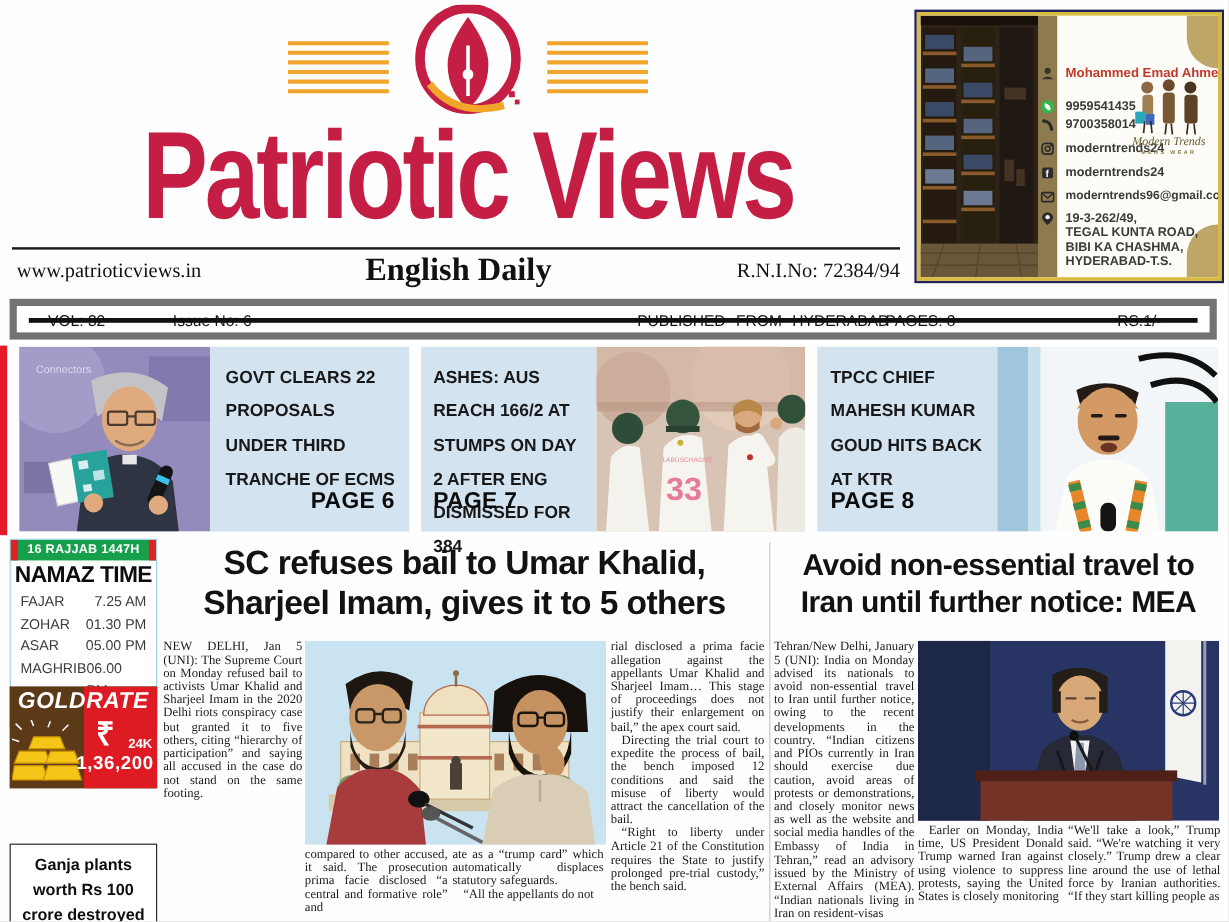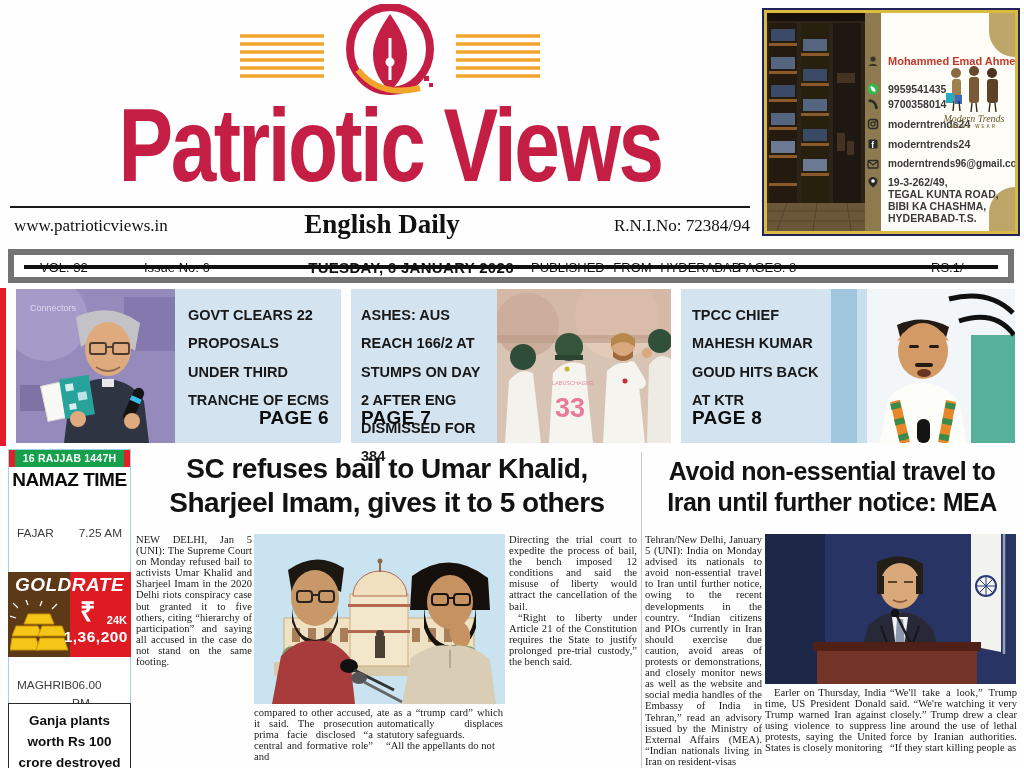--- a/index.html
+++ b/index.html
@@ -43,21 +43,21 @@
   .tbox{position:absolute;top:289px;height:154px;box-sizing:border-box;background:#d3e3f0;
         padding:12px 8px 6px 13px;font-weight:bold;font-size:14.5px;line-height:1.95;color:#181818;}
   .tpage{position:absolute;bottom:7px;font-size:19px;font-weight:800;color:#0c0c0c;letter-spacing:.3px;}
   
   .namaz{position:absolute;left:8px;top:449px;width:123px;box-sizing:border-box;background:#fff;
         border:1px solid #9fd2e6;padding-bottom:4px;}
   .namaz-hijri{position:relative;height:17px;background:#16a04c;color:#fff;text-align:center;
         font-size:10.5px;font-weight:800;line-height:17px;letter-spacing:.2px;}
   .namaz-cap{position:absolute;top:0;width:6px;height:100%;background:#e42027;}
   .namaz-title{text-align:center;font-size:19px;font-weight:800;color:#0c0c0c;letter-spacing:-.5px;padding:2px 0 1px;}
-  .namaz-row{display:flex;justify-content:space-between;padding:0 8px;font-size:11.8px;color:#3c3c3c;line-height:18.5px;margin-top:32px;}
+  .namaz-row{display:flex;justify-content:space-between;padding:0 8px;font-size:11.8px;color:#3c3c3c;line-height:18.5px;}
   .gold{position:absolute;left:8px;top:572px;width:123px;height:85px;background:#5d3a17;overflow:hidden;}
   .gold-red{position:absolute;right:0;top:0;width:61px;height:100%;background:#de1b22;}
   .gold-title{position:absolute;left:0;top:2px;width:100%;text-align:center;font-style:italic;
         font-weight:800;font-size:19px;color:#fff;letter-spacing:.5px;}
   .gold-rupee{position:absolute;left:72px;top:20px;font-size:27px;font-weight:bold;color:#fff;}
   .gold-karat{position:absolute;right:4px;top:42px;font-size:11px;font-weight:bold;color:#fff;}
   .gold-price{position:absolute;right:3px;top:56px;font-size:15.5px;font-weight:bold;color:#fff;letter-spacing:.5px;}
   .gold-bars{position:absolute;left:2px;top:28px;}
   .ganja{position:absolute;left:8px;top:663px;width:123px;height:105px;box-sizing:border-box;
         border:1.5px solid #2a2a2a;background:#fff;overflow:hidden;margin-top:40px;}
@@ -236,21 +236,20 @@
         <div class="ad-brand-script">Modern Trends</div>
         <div class="ad-brand-sub">MENS WEAR</div>
       </div>
     </div>
   </div>
 
   <div class="infobar">
     <div class="infobar-in">
       <div class="ib-item" style="left:14px">VOL: 32</div>
       <div class="ib-item" style="left:118px">Issue No: 6</div>
-      <div class="ib-item ib-date" style="left:270px;width:230px;text-align:center">TUESDAY, 6 JANUARY 2026</div>
       <div class="ib-item ib-pub" style="left:505px">PUBLISHED FROM HYDERABAD</div>
       <div class="ib-item" style="left:712px">PAGES: 8</div>
       <div class="ib-item" style="left:905px">RS.1/-</div>
     </div>
   </div>
 
   <div class="red-bar"></div>
 
   <svg class="tphoto" style="left:16px" width="159" height="154" viewBox="0 0 159 154">
     <rect width="159" height="154" fill="#958abc"></rect>
@@ -470,20 +469,21 @@
       </g>
     <path d="M170 72 Q172 108 196 112 Q220 108 222 72 L222 94 Q214 116 196 116 Q178 116 170 94 Z" fill="#17110c"></path>
     <g transform="rotate(-18 206 100)">
         <ellipse cx="206" cy="100" rx="10" ry="14" fill="#c79262"></ellipse>
       </g>
     <path d="M148 170 L157 124 Q178 108 196 112 Q216 108 236 126 L242 170 Z" fill="#d9cdb6"></path>
     <line x1="196" y1="116" x2="196" y2="134" stroke="#b8a98c" stroke-width="2"></line>
   </svg>
 
   <div class="col" style="left:509px;top:534px;width:128px;height:234px">
+    <p>rial disclosed a prima facie allegation against the appellants Umar Khalid and Sharjeel Imam… This stage of proceedings does not justify their enlargement on bail,” the apex court said.</p>
     <p>Directing the trial court to expedite the process of bail, the bench imposed 12 conditions and said the misuse of liberty would attract the cancellation of the bail.</p>
     <p>“Right to liberty under Article 21 of the Constitution requires the State to justify prolonged pre-trial custody,” the bench said.</p>
   </div>
 
   <div class="col" style="left:254px;top:707px;width:119px;height:61px">
     <p>compared to other accused, it said. The prosecution prima facie disclosed “a central and formative role” and</p>
   </div>
 
   <div class="col" style="left:377px;top:707px;width:126px;height:61px">
     <p>ate as a “trump card” which automatically displaces statutory safeguards.</p>
@@ -526,20 +526,20 @@
         <line x1="116" y1="92" x2="126" y2="120"></line>
         <line x1="154" y1="92" x2="144" y2="120"></line>
       </g>
     <line x1="131" y1="80" x2="146" y2="110" stroke="#1a1a1a" stroke-width="2.5"></line>
       <circle cx="130" cy="79" r="4" fill="#111"></circle>
     <rect x="48" y="108" width="168" height="9" fill="#4f2018"></rect>
     <rect x="52" y="117" width="160" height="33" fill="#733327"></rect>
   </svg>
 
   <div class="col" style="left:765px;top:687px;width:121px;height:81px">
-    <p style="text-indent:9px">Earler on Thursday, India time, US President Donald Trump warned Iran against using violence to suppress protests, saying the United States is closely monitoring</p>
+    <p style="text-indent:9px">Earler on Monday, India time, US President Donald Trump warned Iran against using violence to suppress protests, saying the United States is closely monitoring</p>
   </div>
 
   <div class="col" style="left:890px;top:687px;width:127px;height:81px">
     <p>“We'll take a look,” Trump said. “We're watching it very closely.” Trump drew a clear line around the use of lethal force by Iranian authorities. “If they start killing people as</p>
   </div>
 
 </div>
 
 </body></html>

